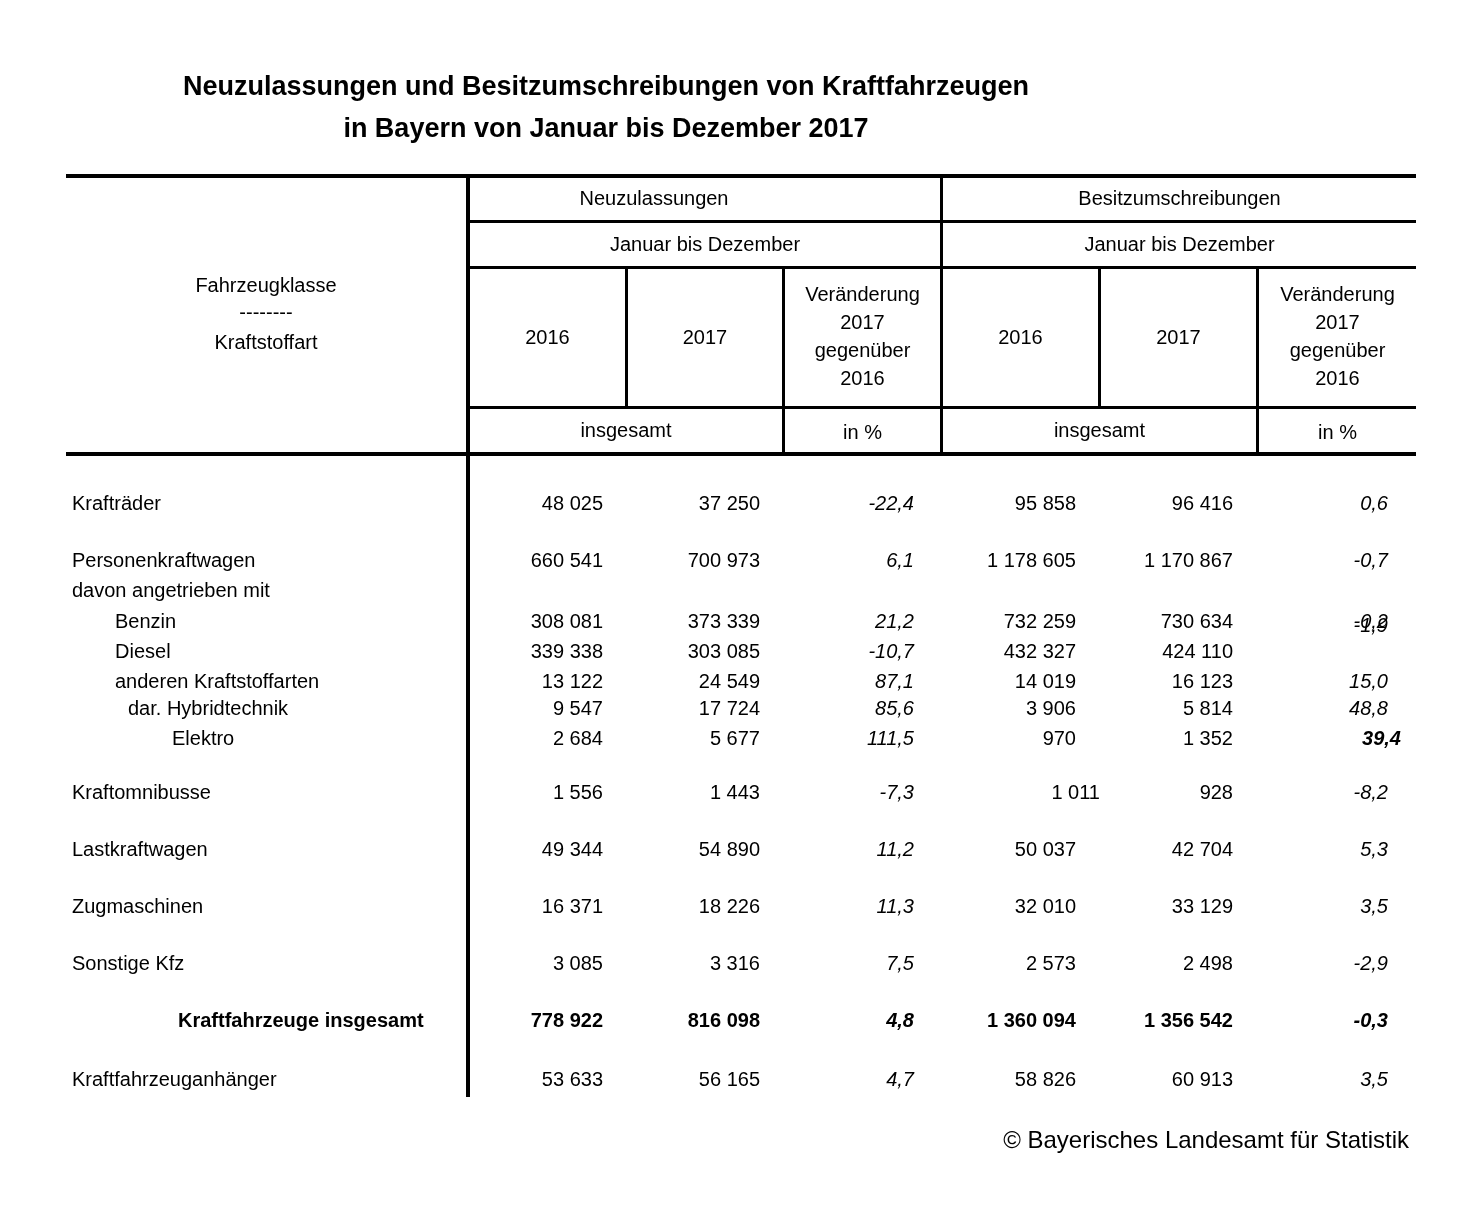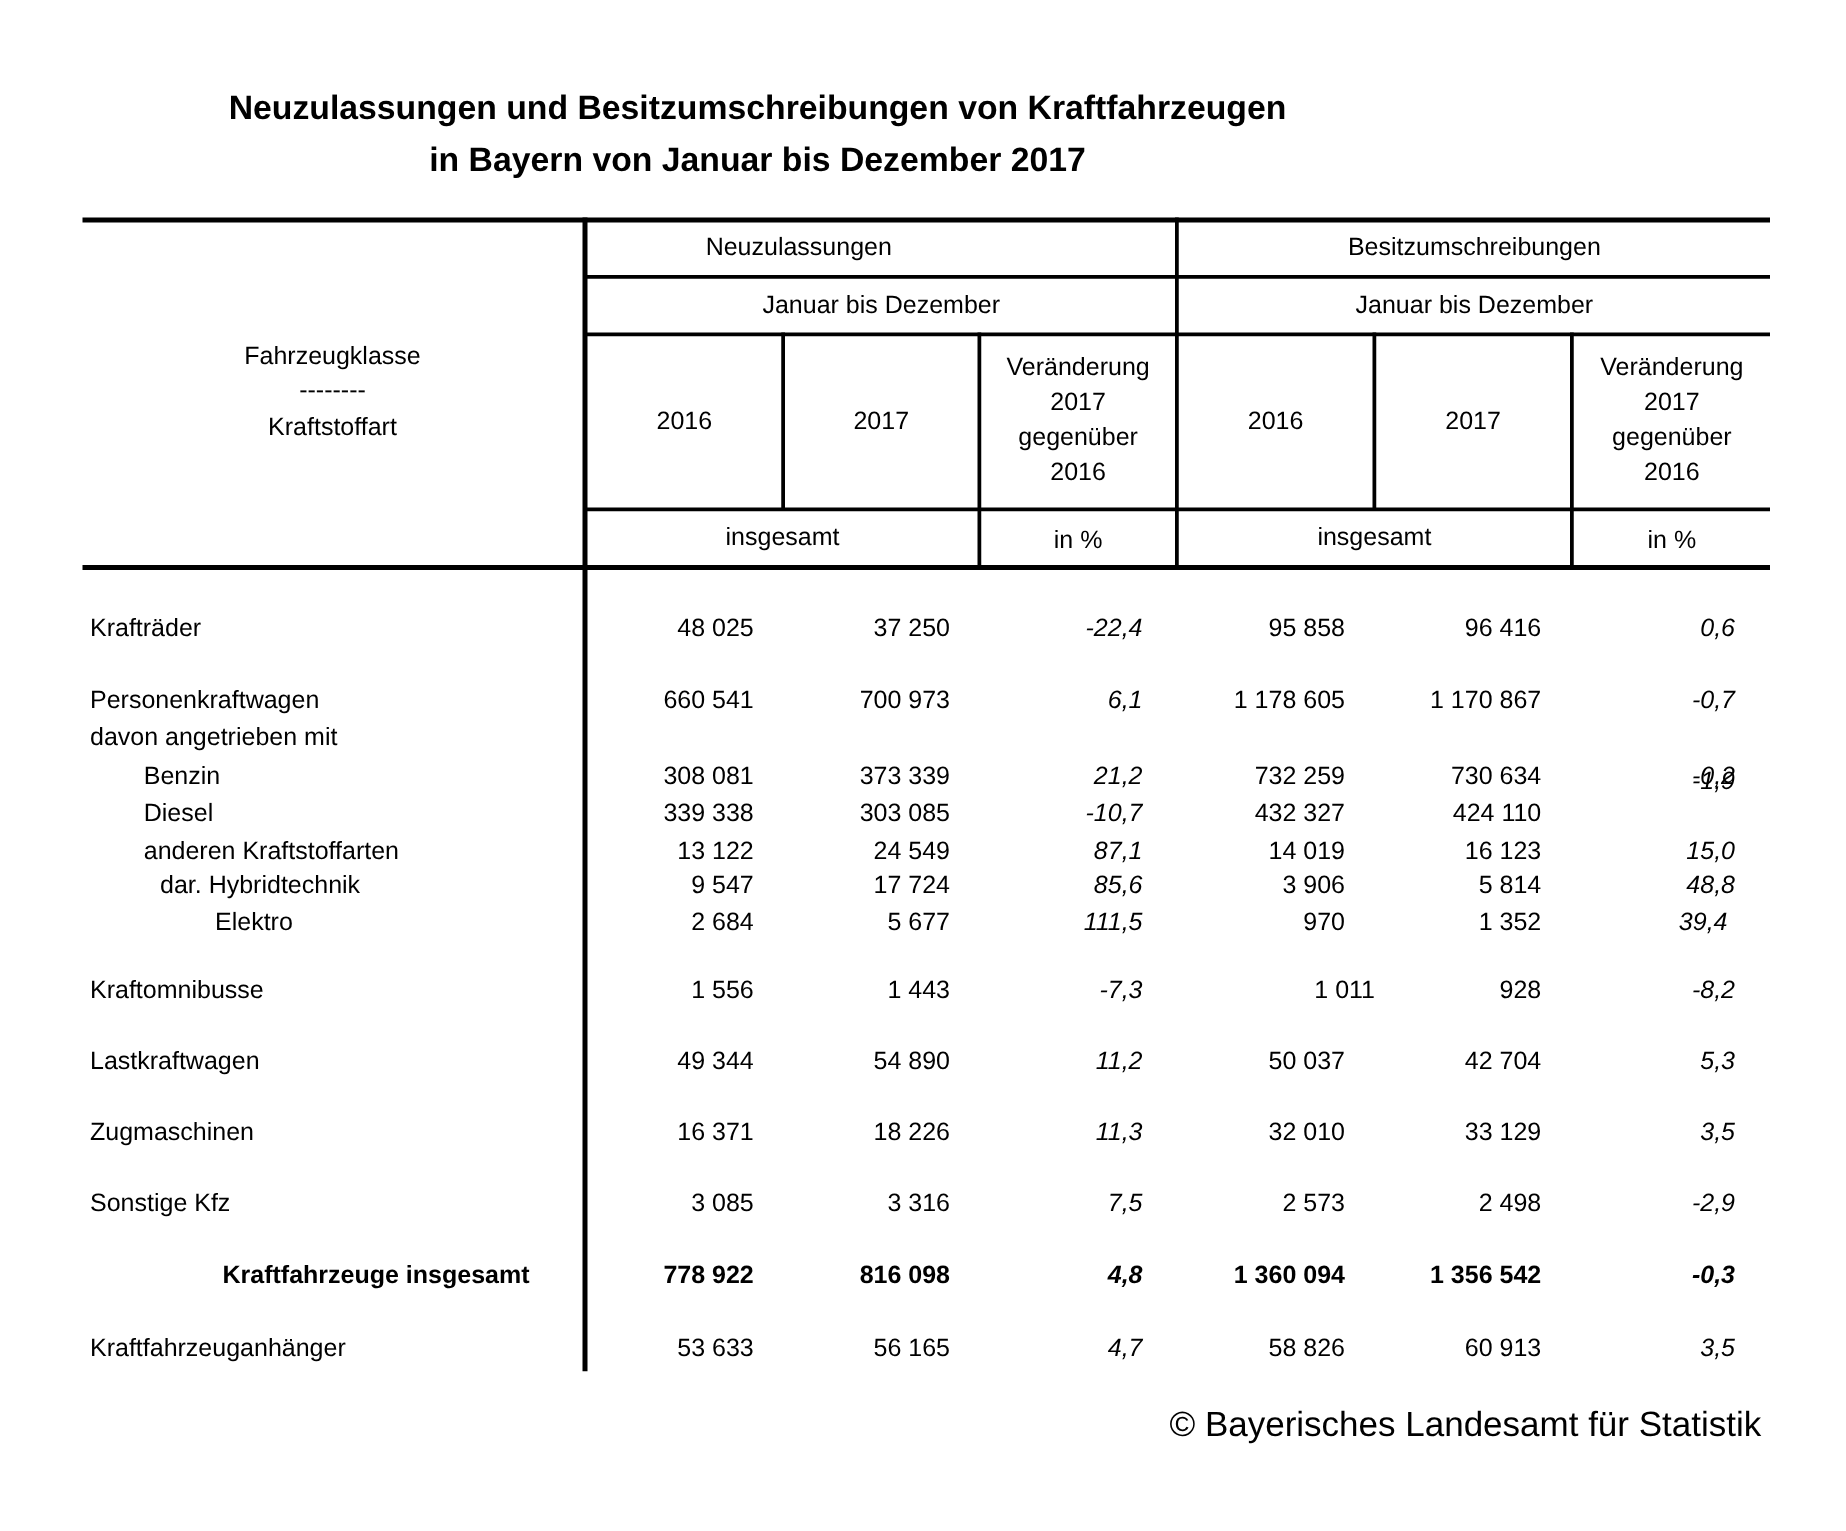--- a/index.html
+++ b/index.html
@@ -7,21 +7,21 @@
          font-family: "Liberation Sans", sans-serif; color: #000; }
   .title { position: absolute; left: 0; width: 1212px; text-align: center;
            font-weight: bold; font-size: 27px; line-height: 36px; }
   .hline { position: absolute; background: #000; }
   .vline { position: absolute; background: #000; }
   .hdr { position: absolute; text-align: center; font-size: 20px; line-height: 28px; }
   .rowlabel { position: absolute; font-size: 20px; line-height: 24px; white-space: nowrap; }
   .num { position: absolute; text-align: right; font-size: 20px; line-height: 24px; white-space: nowrap; }
   .pct { font-style: italic; }
   .bold { font-weight: bold; }
-  .footer { position: absolute; right: 68px; top: 1128px; font-size: 28px; line-height: 24px; }
+  .footer { position: absolute; right: 68px; top: 1128px; font-size: 24px; line-height: 24px; }
 </style>
 </head>
 <body>
 
 <div class="title" style="top:68px;">Neuzulassungen und Besitzumschreibungen von Kraftfahrzeugen</div>
 <div class="title" style="top:110px;">in Bayern von Januar bis Dezember 2017</div>
 
 <div class="hline" style="left:66px; top:174px; width:1350px; height:4px;"></div>
 <div class="hline" style="left:468px; top:220px; width:948px; height:3px;"></div>
 <div class="hline" style="left:468px; top:266px; width:948px; height:3px;"></div>
@@ -32,21 +32,21 @@
 <div class="vline" style="left:940px; top:174px; width:3px; height:282px;"></div>
 <div class="vline" style="left:625px; top:266px; width:3px; height:142px;"></div>
 <div class="vline" style="left:782px; top:266px; width:3px; height:190px;"></div>
 <div class="vline" style="left:1098px; top:266px; width:3px; height:142px;"></div>
 <div class="vline" style="left:1256px; top:266px; width:3px; height:190px;"></div>
 
 <div class="hdr" style="left:66px; width:400px; top:271px;">Fahrzeugklasse</div>
 <div class="hdr" style="left:66px; width:400px; top:298px;">--------</div>
 <div class="hdr" style="left:66px; width:400px; top:328px;">Kraftstoffart</div>
 
-<div class="hdr" style="left:452px; width:374px; top:184px;">Neuzulassungen</div>
+<div class="hdr" style="left:467px; width:374px; top:184px;">Neuzulassungen</div>
 <div class="hdr" style="left:470px; width:470px; top:230px;">Januar bis Dezember</div>
 <div class="hdr" style="left:470px; width:155px; top:323px;">2016</div>
 <div class="hdr" style="left:628px; width:154px; top:323px;">2017</div>
 <div class="hdr" style="left:785px; width:155px; top:280px;">Veränderung</div>
 <div class="hdr" style="left:785px; width:155px; top:308px;">2017</div>
 <div class="hdr" style="left:785px; width:155px; top:336px;">gegenüber</div>
 <div class="hdr" style="left:785px; width:155px; top:364px;">2016</div>
 <div class="hdr" style="left:470px; width:312px; top:416px;">insgesamt</div>
 <div class="hdr" style="left:785px; width:155px; top:418px;">in %</div>
 
@@ -125,21 +125,21 @@
       <div class="num" style="right: 244px; top: 696px;">5 814</div>
       <div class="num pct" style="right: 89px; top: 696px;">48,8</div>
     </div>
     <div>
       <div class="rowlabel" style="left: 172px; top: 726px;">Elektro</div>
       <div class="num" style="right: 874px; top: 726px;">2 684</div>
       <div class="num" style="right: 717px; top: 726px;">5 677</div>
       <div class="num pct" style="right: 563px; top: 726px;">111,5</div>
       <div class="num" style="right: 401px; top: 726px;">970</div>
       <div class="num" style="right: 244px; top: 726px;">1 352</div>
-      <div class="num pct" style="right: 95px; top: 726px;">39,4</div>
+      <div class="num pct" style="right: 76px; top: 726px; font-weight: bold;">39,4</div>
     </div>
     <div>
       <div class="rowlabel" style="left: 72px; top: 780px;">Kraftomnibusse</div>
       <div class="num" style="right: 874px; top: 780px;">1 556</div>
       <div class="num" style="right: 717px; top: 780px;">1 443</div>
       <div class="num pct" style="right: 563px; top: 780px;">-7,3</div>
       <div class="num" style="right: 377px; top: 780px;">1 011</div>
       <div class="num" style="right: 244px; top: 780px;">928</div>
       <div class="num pct" style="right: 89px; top: 780px;">-8,2</div>
     </div>

